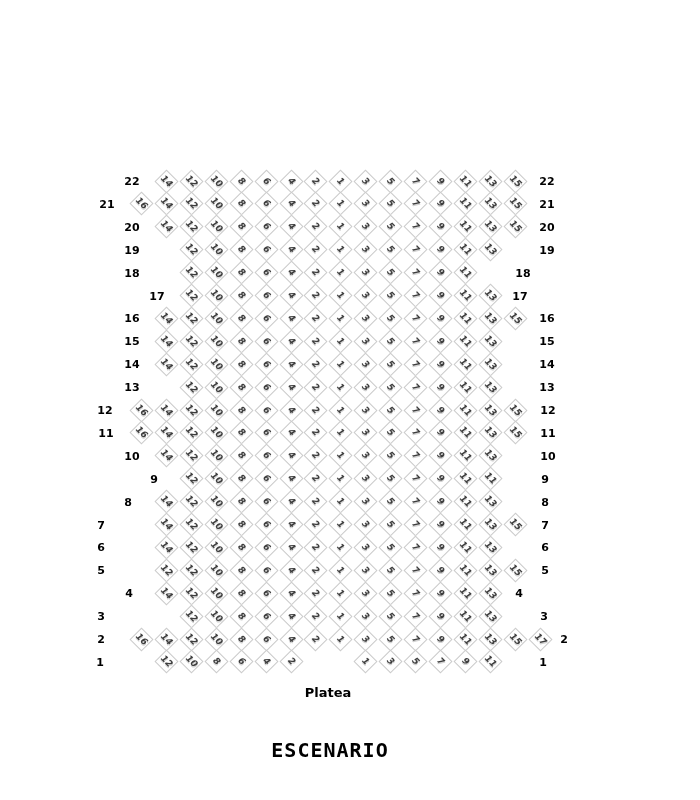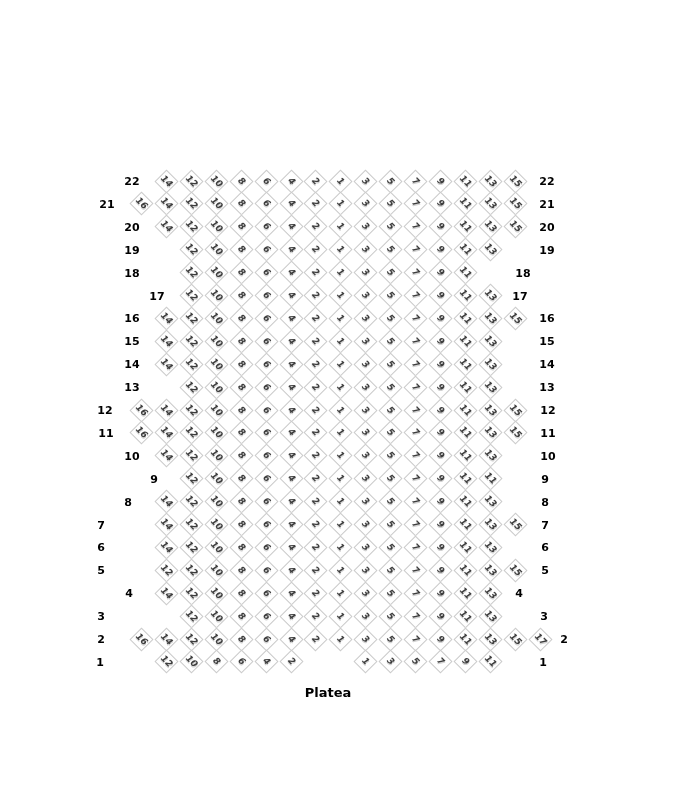--- a/index.html
+++ b/index.html
@@ -1016,13 +1016,14 @@
         <span class="seat-num">7</span>
       </div>
       <div class="seat" style="left: 456.5px; top: 653.4px;">
         <span class="seat-num">9</span>
       </div>
       <div class="seat" style="left: 481.5px; top: 653.4px;">
         <span class="seat-num">11</span>
       </div>
     </div>
   <div class="section-label">Platea</div>
+  <div class="stage-label">ESCENARIO</div>
 </div>
 
 </body></html>

